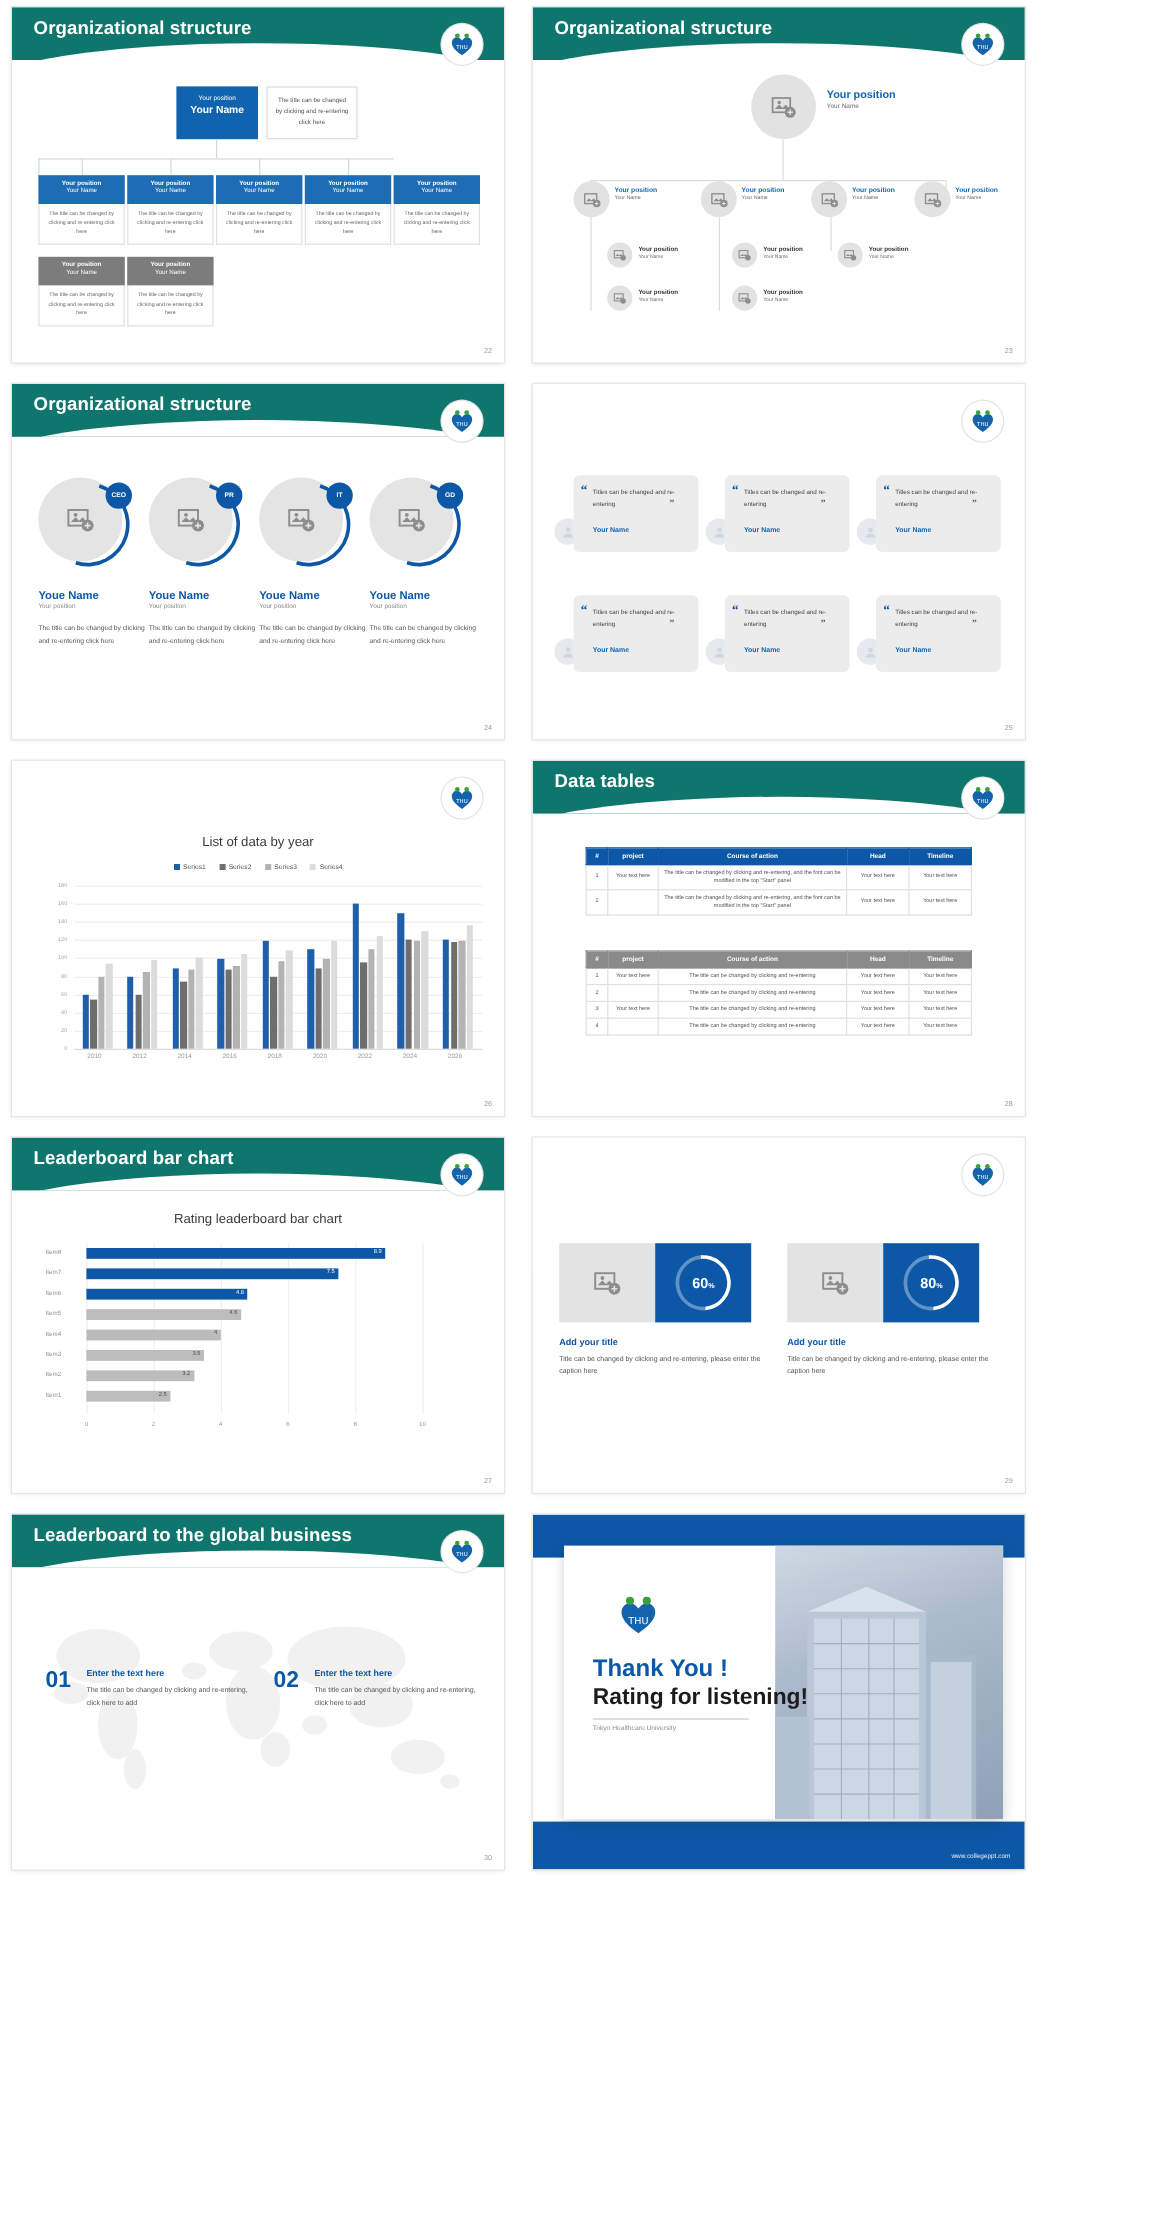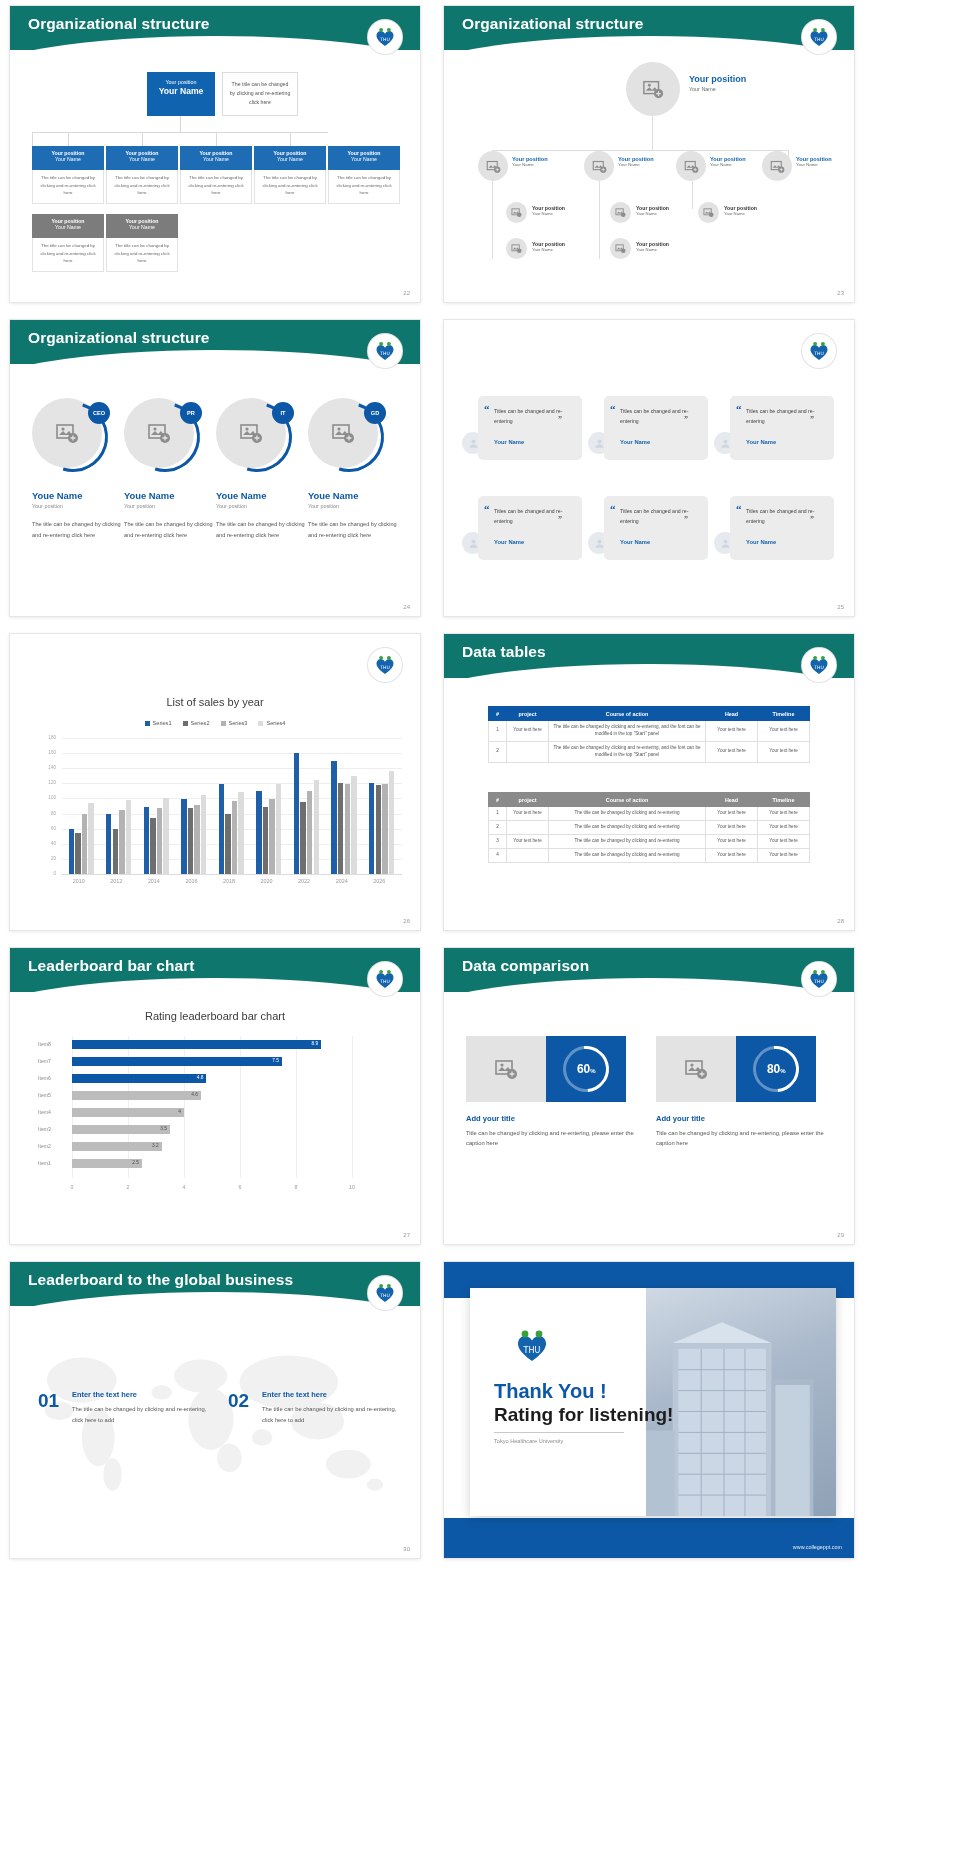--- a/index.html
+++ b/index.html
@@ -603,21 +603,21 @@
 
   <div class="slide s26">
     <div class="logo">
       <svg viewBox="0 0 40 40">
           <path d="M20 34 C8 26 5 19 8 14 C11 9 17 10 20 15 C23 10 29 9 32 14 C35 19 32 26 20 34Z" fill="#1463ad"></path>
           <circle cx="14" cy="9" r="3" fill="#3aa03a"></circle>
           <circle cx="26" cy="9" r="3" fill="#3aa03a"></circle>
           <text x="20" y="26" font-size="7" fill="#fff" text-anchor="middle" font-family="DejaVu Sans">THU</text>
         </svg>
     </div>
-    <div class="chart-title" style="top:62px;">List of sales by year</div>
+    <div class="chart-title" style="top:62px;">List of data by year</div>
     <div class="legend" id="legend26" style="top:86px;">
         <span><i style="background:#1f5fa9"></i>Series1</span>
         <span><i style="background:#6e6e6e"></i>Series2</span>
         <span><i style="background:#b3b3b3"></i>Series3</span>
         <span><i style="background:#dcdcdc"></i>Series4</span>
       </div>
     <div class="plot" id="plot26" style="left:36px; top:104px; width:356px; height:136px;">
         <div class="gl" style="left: 16px; top: 0px; width: 340px;"></div>
         <div class="ytick" style="left: -4px; top: -3px;">180</div>
         <div class="gl" style="left: 16px; top: 15.1111px; width: 340px;"></div>
@@ -829,23 +829,20 @@
         </div>
         <div class="lb-lbl" style="left: 28px; top: 212px;">Item1</div>
         <div class="lb-bar" style="left: 62px; top: 211px; width: 70px; background: rgb(188, 188, 188);">
           <span class="lb-val dark">2.5</span>
         </div>
       </div>
     <div class="pageno">27</div>
   </div>
 
   <div class="slide s29">
-    <div class="banner curve">
-      <h1>Data comparison</h1>
-    </div>
     <div class="logo">
       <svg viewBox="0 0 40 40">
           <path d="M20 34 C8 26 5 19 8 14 C11 9 17 10 20 15 C23 10 29 9 32 14 C35 19 32 26 20 34Z" fill="#1463ad"></path>
           <circle cx="14" cy="9" r="3" fill="#3aa03a"></circle>
           <circle cx="26" cy="9" r="3" fill="#3aa03a"></circle>
           <text x="20" y="26" font-size="7" fill="#fff" text-anchor="middle" font-family="DejaVu Sans">THU</text>
         </svg>
     </div>
 
     <div class="dc-card" style="left:22px; top:88px;">

